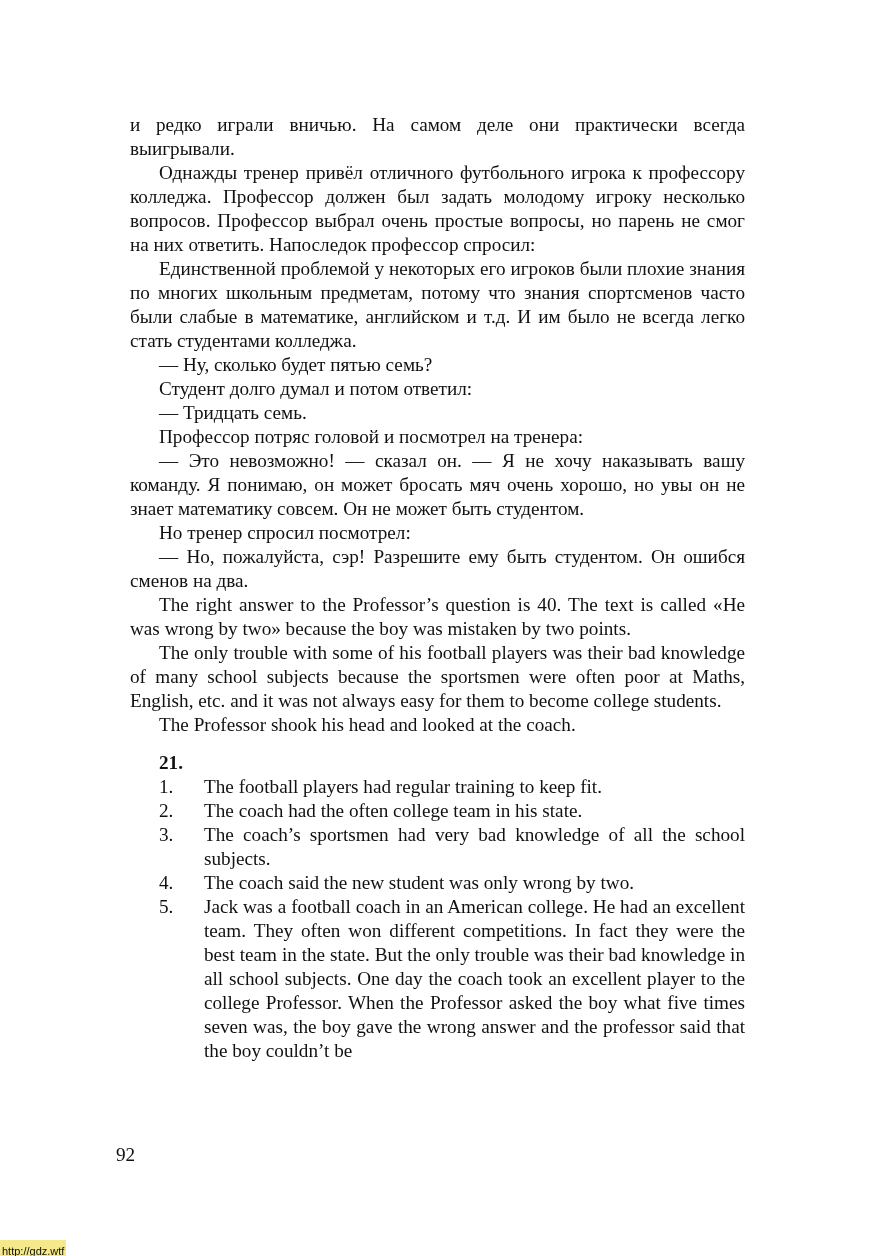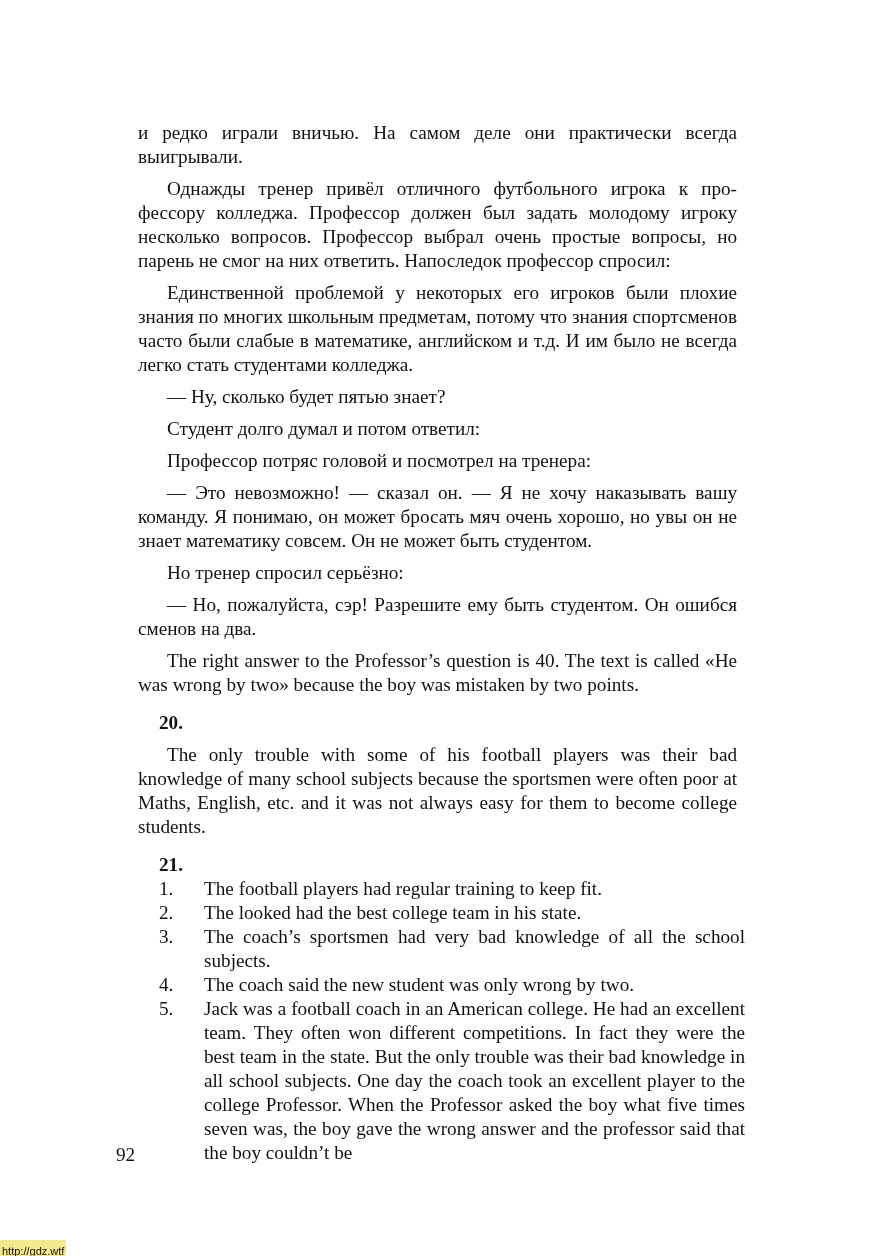--- a/index.html
+++ b/index.html
@@ -19,21 +19,21 @@
     position: absolute;
     left: 130px;
     top: 113px;
     width: 615px;
     font-size: 19.2px;
     line-height: 24px;
     text-align: justify;
     hyphens: manual;
   }
   .p {
-    margin: 8px;
+    margin: 0;
     text-indent: 29px;
   }
   .p.noindent {
     text-indent: 0;
   }
   .section-number {
     margin: 14px 0 0 0;
     padding-left: 29px;
     font-weight: bold;
   }
@@ -76,40 +76,41 @@
   }
 </style>
 </head>
 <body>
 
 <div class="page-body">
 
   <p class="p noindent">и редко играли вничью. На самом деле они практически всегда выигрывали.</p>
   <p class="p">Однажды тренер привёл отличного футбольного игрока к про­фессору колледжа. Профессор должен был задать молодому игроку несколько вопросов. Профессор выбрал очень простые вопросы, но парень не смог на них ответить. Напоследок профессор спросил:</p>
   <p class="p">Единственной проблемой у некоторых его игроков были плохие знания по многих школьным предметам, потому что знания спорт­сменов часто были слабые в математике, английском и т.д. И им было не всегда легко стать студентами колледжа.</p>
-  <p class="p">— Ну, сколько будет пятью знает?</p>
+  <p class="p">— Ну, сколько будет пятью семь?</p>
   <p class="p">Студент долго думал и потом ответил:</p>
+  <p class="p">— Тридцать семь.</p>
   <p class="p">Профессор потряс головой и посмотрел на тренера:</p>
   <p class="p">— Это невозможно! — сказал он. — Я не хочу наказывать вашу команду. Я понимаю, он может бросать мяч очень хорошо, но увы он не знает математику совсем. Он не может быть студентом.</p>
-  <p class="p">Но тренер спросил серьёзно:</p>
+  <p class="p">Но тренер спросил посмотрел:</p>
   <p class="p">— Но, пожалуйста, сэр! Разрешите ему быть студентом. Он ошибся сменов на два.</p>
   <p class="p">The right answer to the Professor’s question is 40. The text is called «He was wrong by two» because the boy was mistaken by two points.</p>
 
-  <div class="section-number">20.</div>
   <p class="p">The only trouble with some of his football players was their bad knowledge of many school subjects because the sportsmen were often poor at Maths, English, etc. and it was not always easy for them to be­come college students.</p>
+  <p class="p">The Professor shook his head and looked at the coach.</p>
 
   <div class="section-number">21.</div>
   <ul class="list">
     <li class="list-item">
       <span class="list-num">1.</span>
       <span class="list-text">The football players had regular training to keep fit.</span>
     </li>
     <li class="list-item">
       <span class="list-num">2.</span>
-      <span class="list-text">The looked had the best college team in his state.</span>
+      <span class="list-text">The coach had the often college team in his state.</span>
     </li>
     <li class="list-item">
       <span class="list-num">3.</span>
       <span class="list-text">The coach’s sportsmen had very bad knowledge of all the school subjects.</span>
     </li>
     <li class="list-item">
       <span class="list-num">4.</span>
       <span class="list-text">The coach said the new student was only wrong by two.</span>
     </li>
     <li class="list-item">

